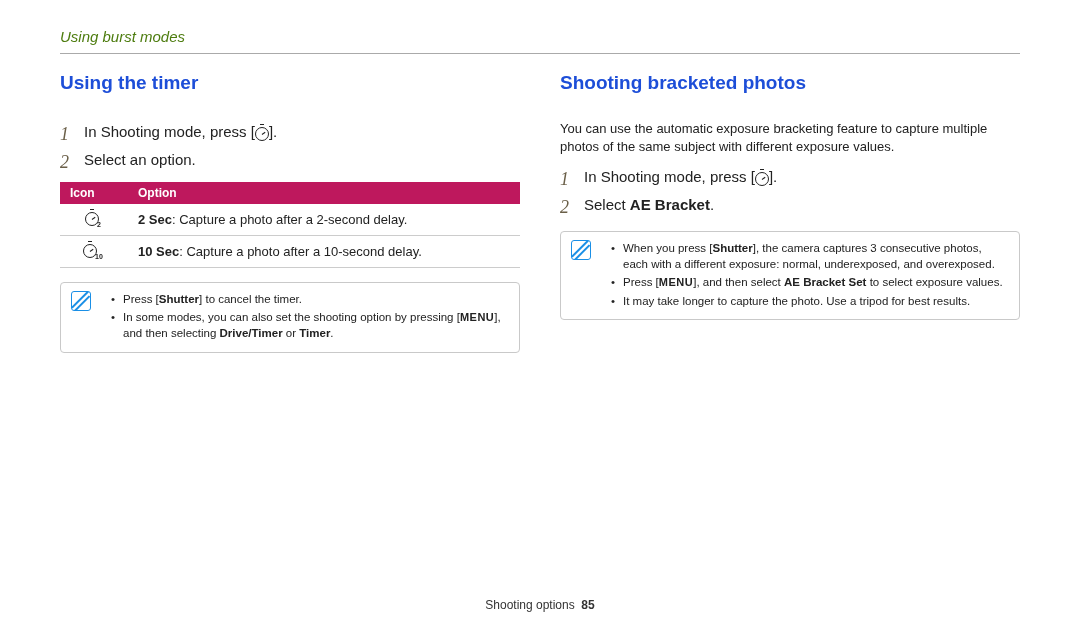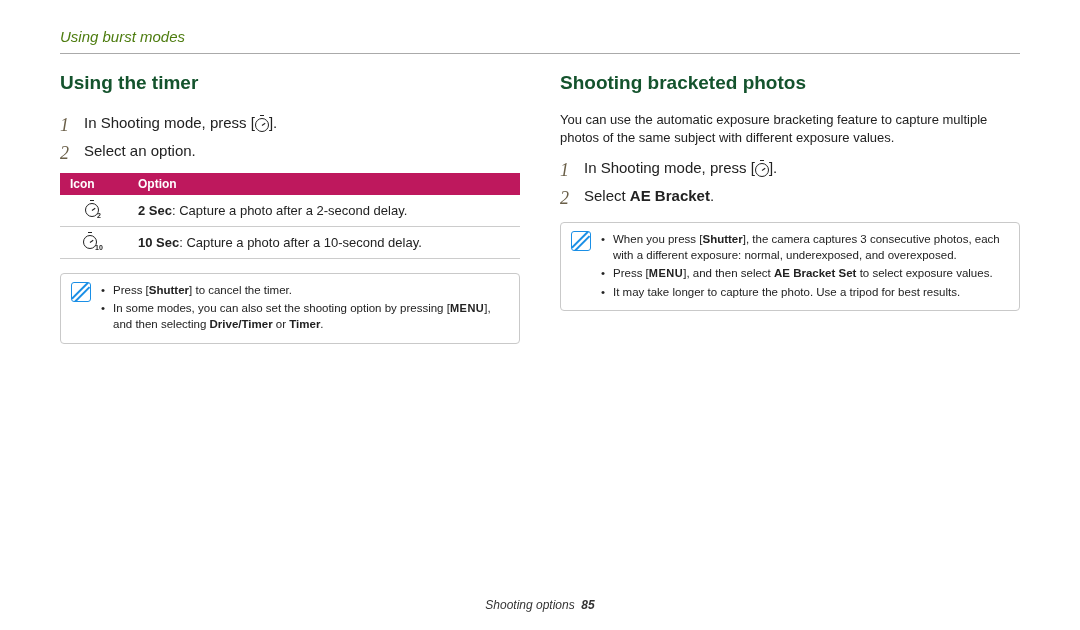--- a/index.html
+++ b/index.html
@@ -2,21 +2,21 @@
 <html><head>
 <meta charset="utf-8">
 <style>
   * { box-sizing: border-box; margin: 0; padding: 0; }
   html, body { width: 1080px; height: 630px; background: #fff; font-family: "Segoe UI", Arial, sans-serif; color: #222; }
   .page { padding: 28px 60px 16px 60px; position: relative; height: 100%; }
   .breadcrumb { font-style: italic; font-size: 15px; color: #4d7c0f; margin-bottom: 8px; }
   .hr { border: none; border-top: 1px solid #aaa; margin-bottom: 18px; }
   .cols { display: flex; gap: 40px; }
   .col { flex: 1; min-width: 0; }
-  .section-head { color: #14532d; font-weight: 700; font-size: 19px; margin-bottom: 17px; }
+  .section-head { color: #1d4ed8; font-weight: 700; font-size: 19px; margin-bottom: 26px; }
   .intro { font-size: 13px; line-height: 1.35; margin-bottom: 10px; }
   ol.steps { list-style: none; counter-reset: step; padding-left: 0; margin-bottom: 10px; }
   ol.steps > li { counter-increment: step; position: relative; padding-left: 24px; font-size: 15px; line-height: 1.6; margin-bottom: 2px; }
   ol.steps > li::before {
     content: counter(step);
     position: absolute; left: 0; top: 0;
     font-family: Georgia, "Times New Roman", serif;
     font-style: italic; font-size: 18px; color: #6a5f48; font-weight: 500;
   }
   .key { display: inline-block; vertical-align: -2px; }
@@ -34,36 +34,36 @@
   }
   .timer-sub { font-size: 7px; position: relative; bottom: -3px; left: -2px; font-weight:700; }
   .menu-glyph { font-size: 11px; font-weight: 700; letter-spacing: 0.5px; }
 
   table.opt { width: 100%; border-collapse: collapse; font-size: 13px; margin-top: 4px; }
   table.opt th { background: #be185d; color: #fff; font-weight: 600; text-align: left; padding: 4px 10px; font-size: 12px; }
   table.opt th:first-child { width: 68px; }
   table.opt td { border-bottom: 1px solid #ccc; padding: 8px 10px; vertical-align: middle; }
   table.opt td.icon-cell { text-align: center; }
 
-  .notebox { display: flex; border: 1px solid #c9c9c9; border-radius: 4px; padding: 8px 10px; margin-top: 14px; gap: 10px; align-items: flex-start; }
+  .notebox { display: flex; border: 1px solid #c9c9c9; border-radius: 4px; padding: 8px 10px; margin-top: 14px; gap: 20px; align-items: flex-start; }
   .note-icon {
     flex: 0 0 20px; width: 20px; height: 20px; border: 1.5px solid #1a8fe6; border-radius: 3px;
     position: relative; overflow: hidden;
   }
   .note-icon::before, .note-icon::after {
     content:""; position:absolute; background:#1a8fe6;
   }
   .note-icon::before { width: 140%; height: 1.5px; top: 35%; left:-20%; transform: rotate(-45deg); }
   .note-icon::after  { width: 140%; height: 1.5px; top: 65%; left:-20%; transform: rotate(-45deg); }
   .note-list { list-style: none; padding: 0; font-size: 11.5px; line-height: 1.4; }
   .note-list li { position: relative; padding-left: 12px; margin-bottom: 2px; }
   .note-list li::before { content: "•"; position: absolute; left: 0; }
   .b { font-weight: 700; }
 
-  .footer { position: absolute; bottom: 18px; left: 0; width: 100%; text-align: center; font-size: 12px; color: #333; font-style: italic; }
+  .footer { position: absolute; bottom: 18px; left: 0; width: 100%; text-align: center; font-size: 12px; color: #333; }
 </style>
 </head>
 <body>
 
 <div class="page">
 
   <div class="breadcrumb">Using burst modes</div>
   <hr class="hr">
 
   <div class="cols">

